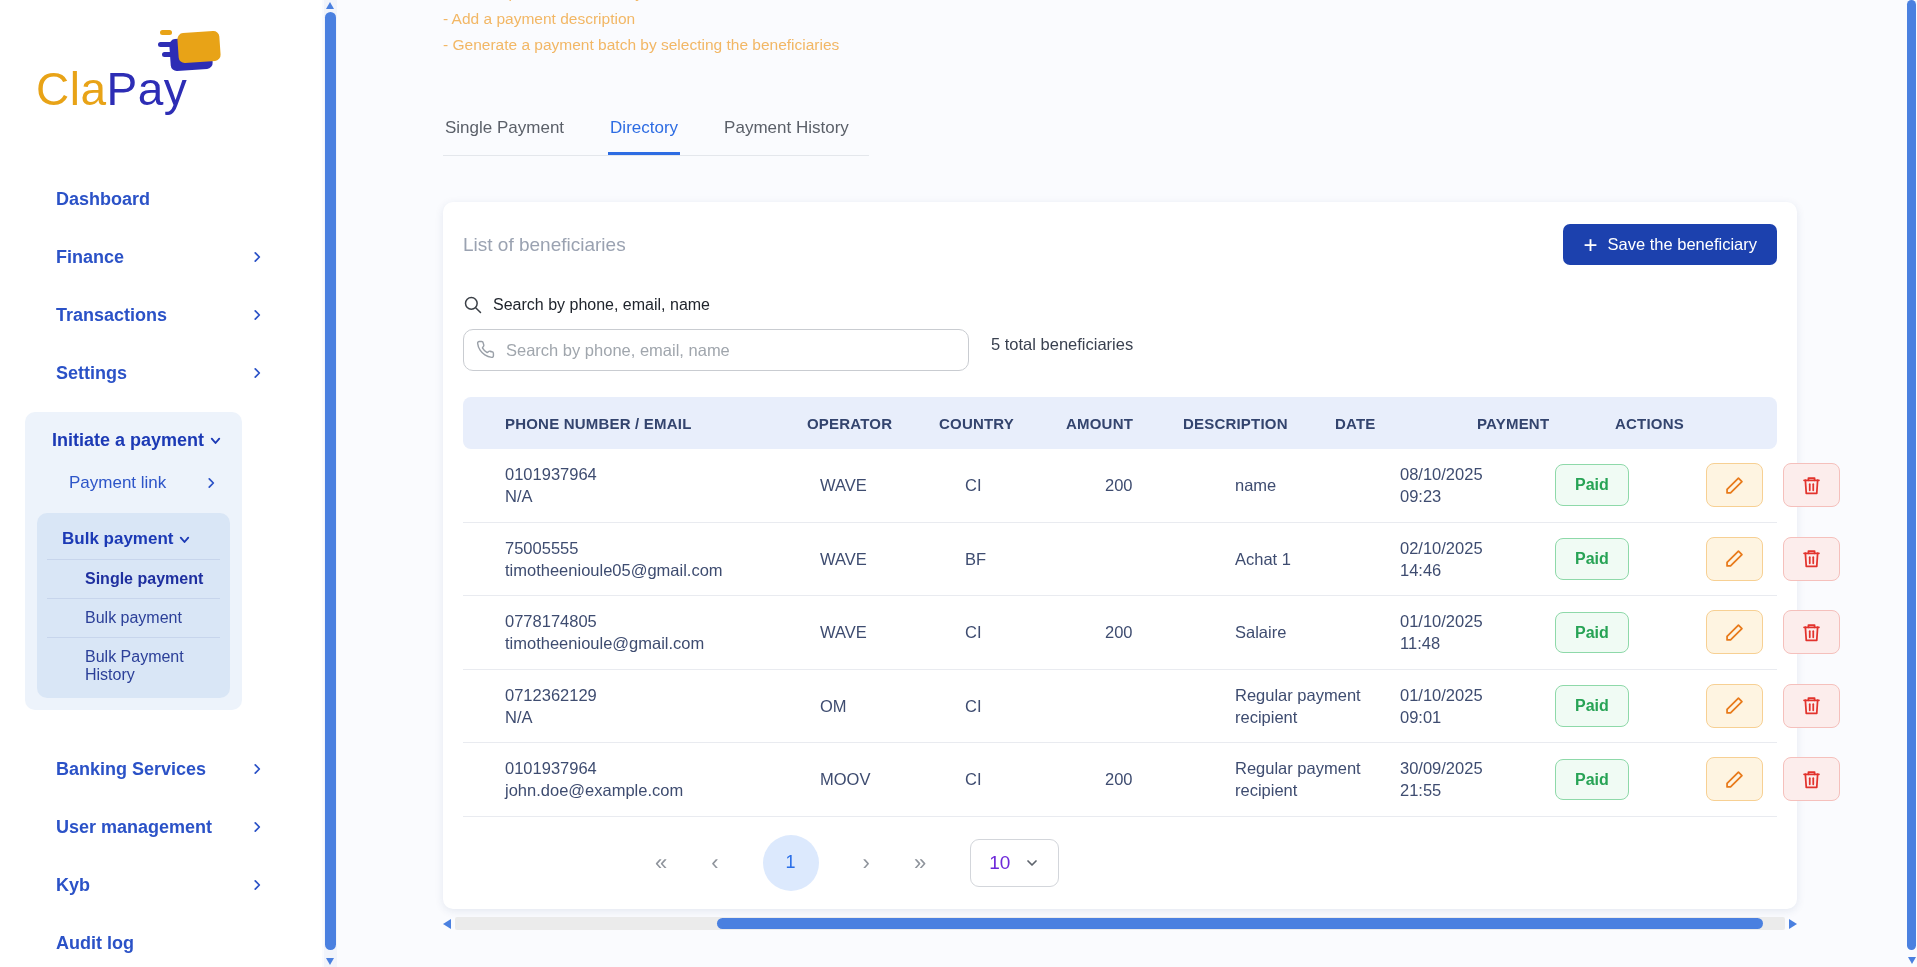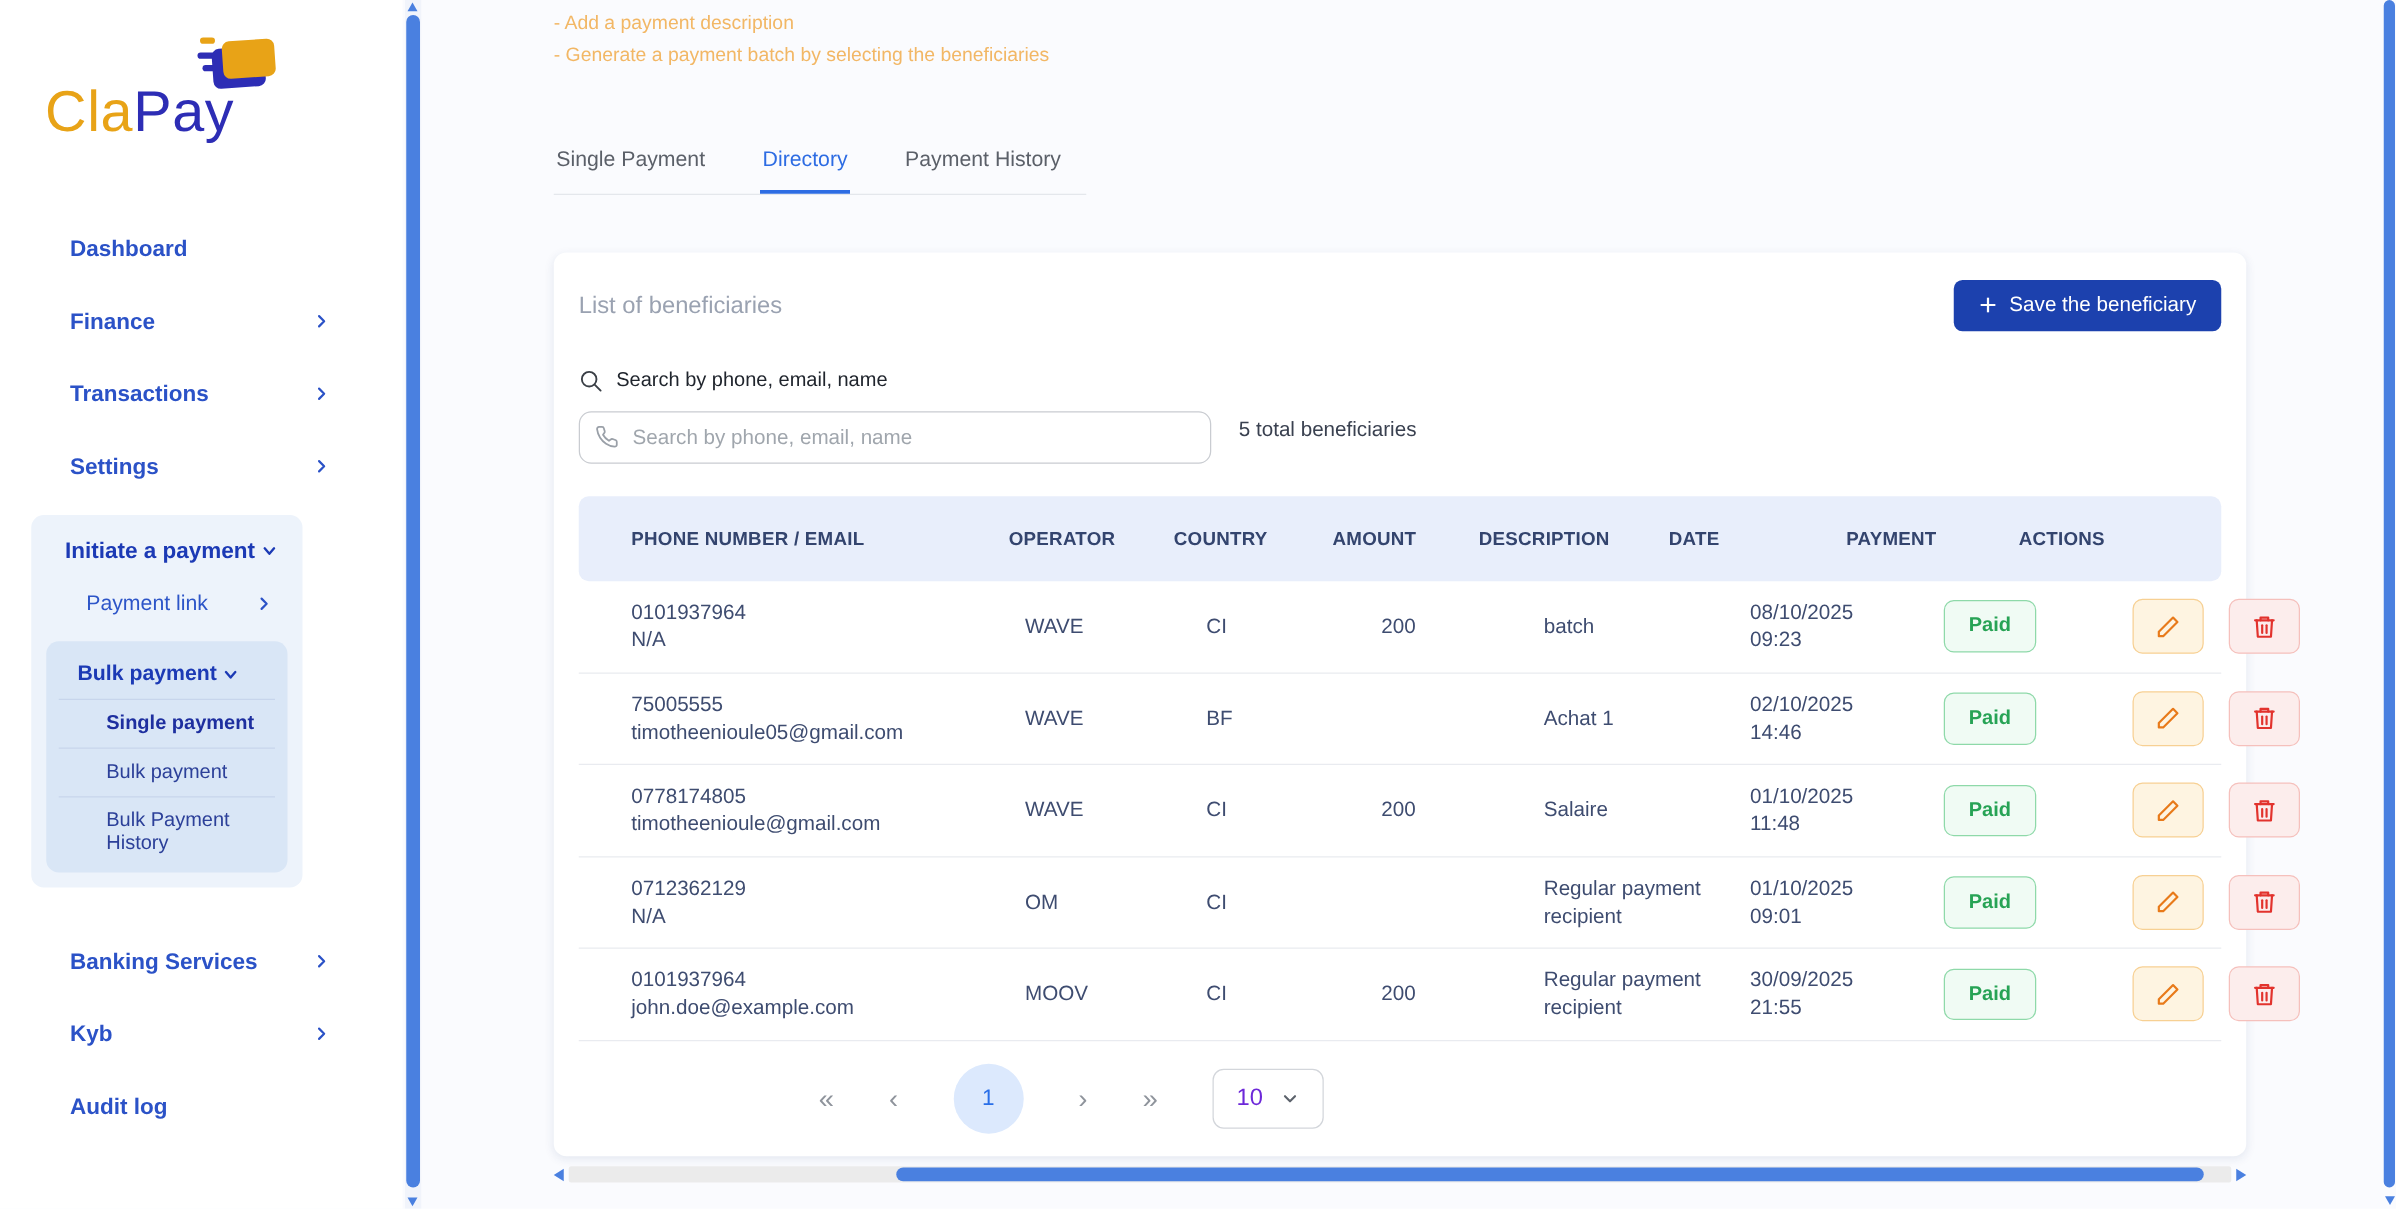--- a/index.html
+++ b/index.html
@@ -104,21 +104,21 @@
   .total-text { margin-left:22px; padding-top:6px; color:#3A4150; font-size:16.5px; }
 
   
   .table { margin-top:26px; }
   .thead, .trow {
     display:grid;
     grid-template-columns:302px 132px 127px 117px 152px 142px 138px 1fr;
     padding-left:42px;
   }
   .thead {
-    background:var(--header_band); border-radius:8px; height:68px; align-items:center;
+    background:var(--header_band); border-radius:8px; height:52px; align-items:center;
     color:var(--header_text); font-size:15px; font-weight:700; letter-spacing:0.2px;
   }
   .trow { border-bottom:1px solid #E9EBF0; padding-top:14px; padding-bottom:14px; align-items:center; min-height:70px;gap:13px; }
   .cell { font-size:16.5px; color:var(--row_text); line-height:1.35; padding-right:10px; }
   .badge {
     display:inline-block; padding:9px 19px; border-radius:8px;
     background:var(--paid_bg); border:1px solid var(--paid_border);
     color:var(--paid_green); font-size:16px; font-weight:600;
   }
   .actions { display:flex; gap:20px; }
@@ -222,20 +222,26 @@
     </div>
 
     <div class="nav-bottom">
       <div class="nav-item">
         <span>Banking Services</span>
         <svg class="chev-r" viewBox="0 0 24 24" stroke-width="3">
             <polyline points="9 5 16 12 9 19"></polyline>
           </svg>
       </div>
       <div class="nav-item">
+        <span>User management</span>
+        <svg class="chev-r" viewBox="0 0 24 24" stroke-width="3">
+            <polyline points="9 5 16 12 9 19"></polyline>
+          </svg>
+      </div>
+      <div class="nav-item">
         <span>Kyb</span>
         <svg class="chev-r" viewBox="0 0 24 24" stroke-width="3">
             <polyline points="9 5 16 12 9 19"></polyline>
           </svg>
       </div>
       <div class="nav-item">
         <span>Audit log</span>
       </div>
     </div>
   </div>
@@ -301,21 +307,21 @@
       </div>
       <div id="tbody">
   <div class="trow">
     <div class="cell">
       <div>0101937964</div>
       <div>N/A</div>
     </div>
     <div class="cell">WAVE</div>
     <div class="cell">CI</div>
     <div class="cell">200</div>
-    <div class="cell">batch</div>
+    <div class="cell">name</div>
     <div class="cell">
       <div>08/10/2025</div>
       <div>09:23</div>
     </div>
     <div class="cell">
       <span class="badge">Paid</span>
     </div>
     <div class="cell actions">
       <button class="act edit">
         <svg viewBox="0 0 24 24" stroke="var(--edit_orange)" stroke-width="2">

